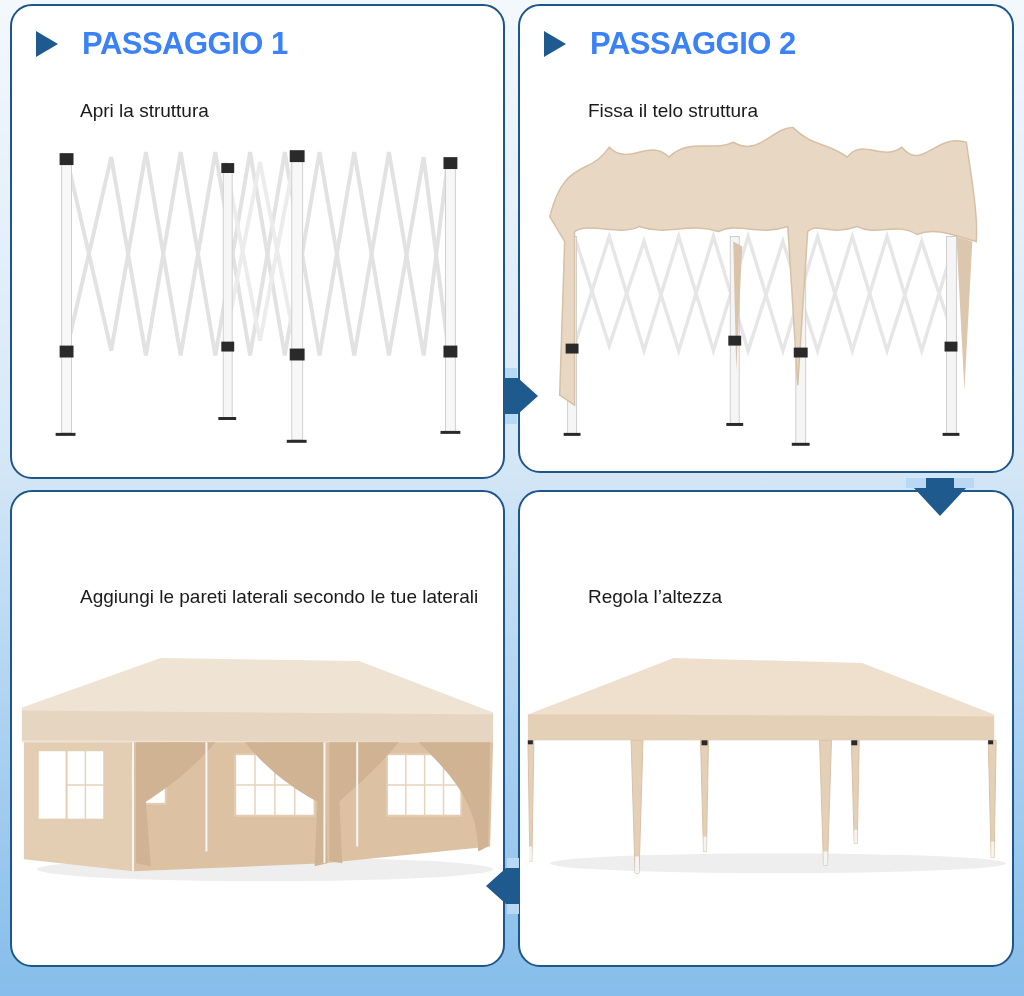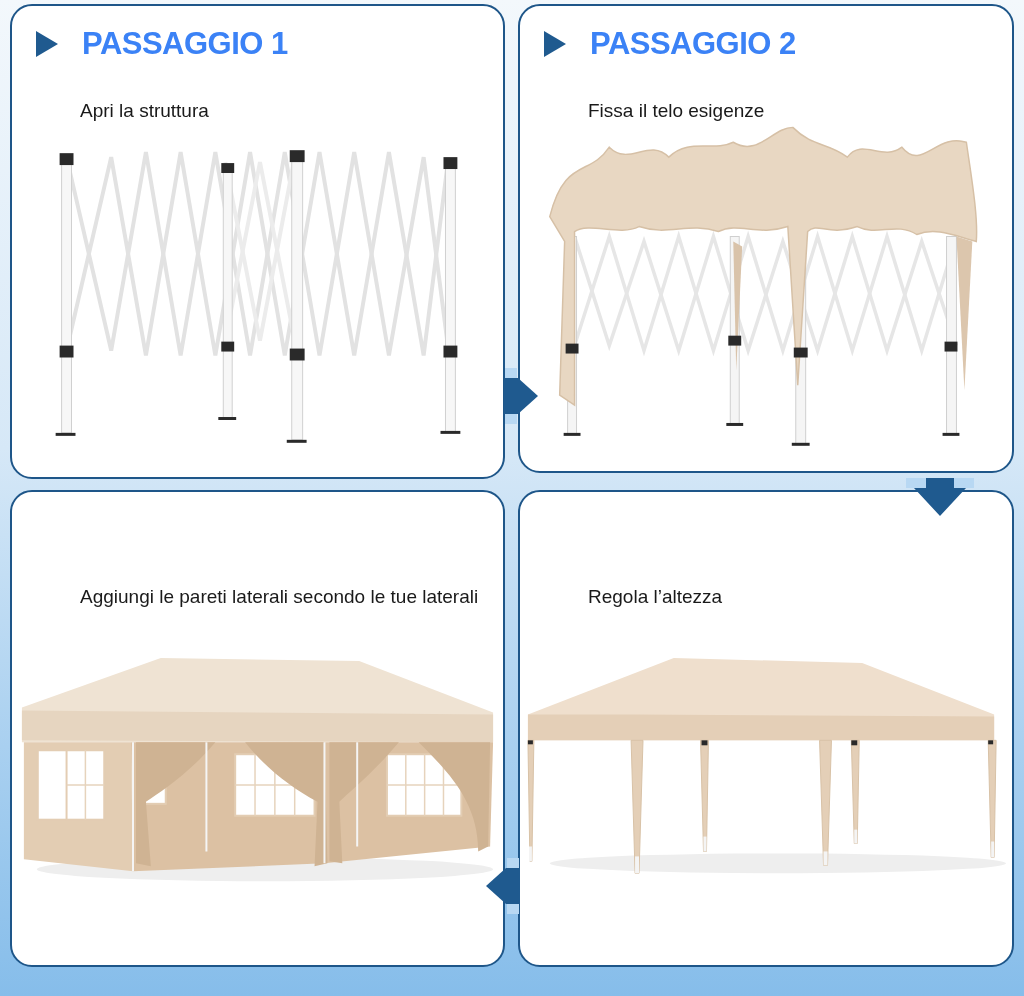--- a/index.html
+++ b/index.html
@@ -69,21 +69,21 @@
       </g>
     </svg>
   </div>
 </div>
 
 <div class="panel" id="p2">
   <div class="head">
     <span class="play"></span>
     <span class="title">PASSAGGIO 2</span>
   </div>
-  <div class="sub">Fissa il telo esigenze</div>
+  <div class="sub">Fissa il telo struttura</div>
   <div class="illus">
     <svg viewBox="0 0 496 360">
       <g stroke="#e6e6e6" stroke-width="3.5" fill="none">
         <polyline points="55,120 90,230 125,125 160,235 195,120 230,235 265,125 300,235 335,120 370,235 405,125 440,230"></polyline>
         <polyline points="55,230 90,120 125,235 160,120 195,235 230,120 265,235 300,120 335,235 370,120 405,235 440,120"></polyline>
       </g>
       <g fill="#f5f5f5" stroke="#cfcfcf" stroke-width="1">
         <rect x="48" y="120" width="9" height="200"></rect>
         <rect x="212" y="120" width="9" height="190"></rect>
         <rect x="278" y="140" width="10" height="190"></rect>

